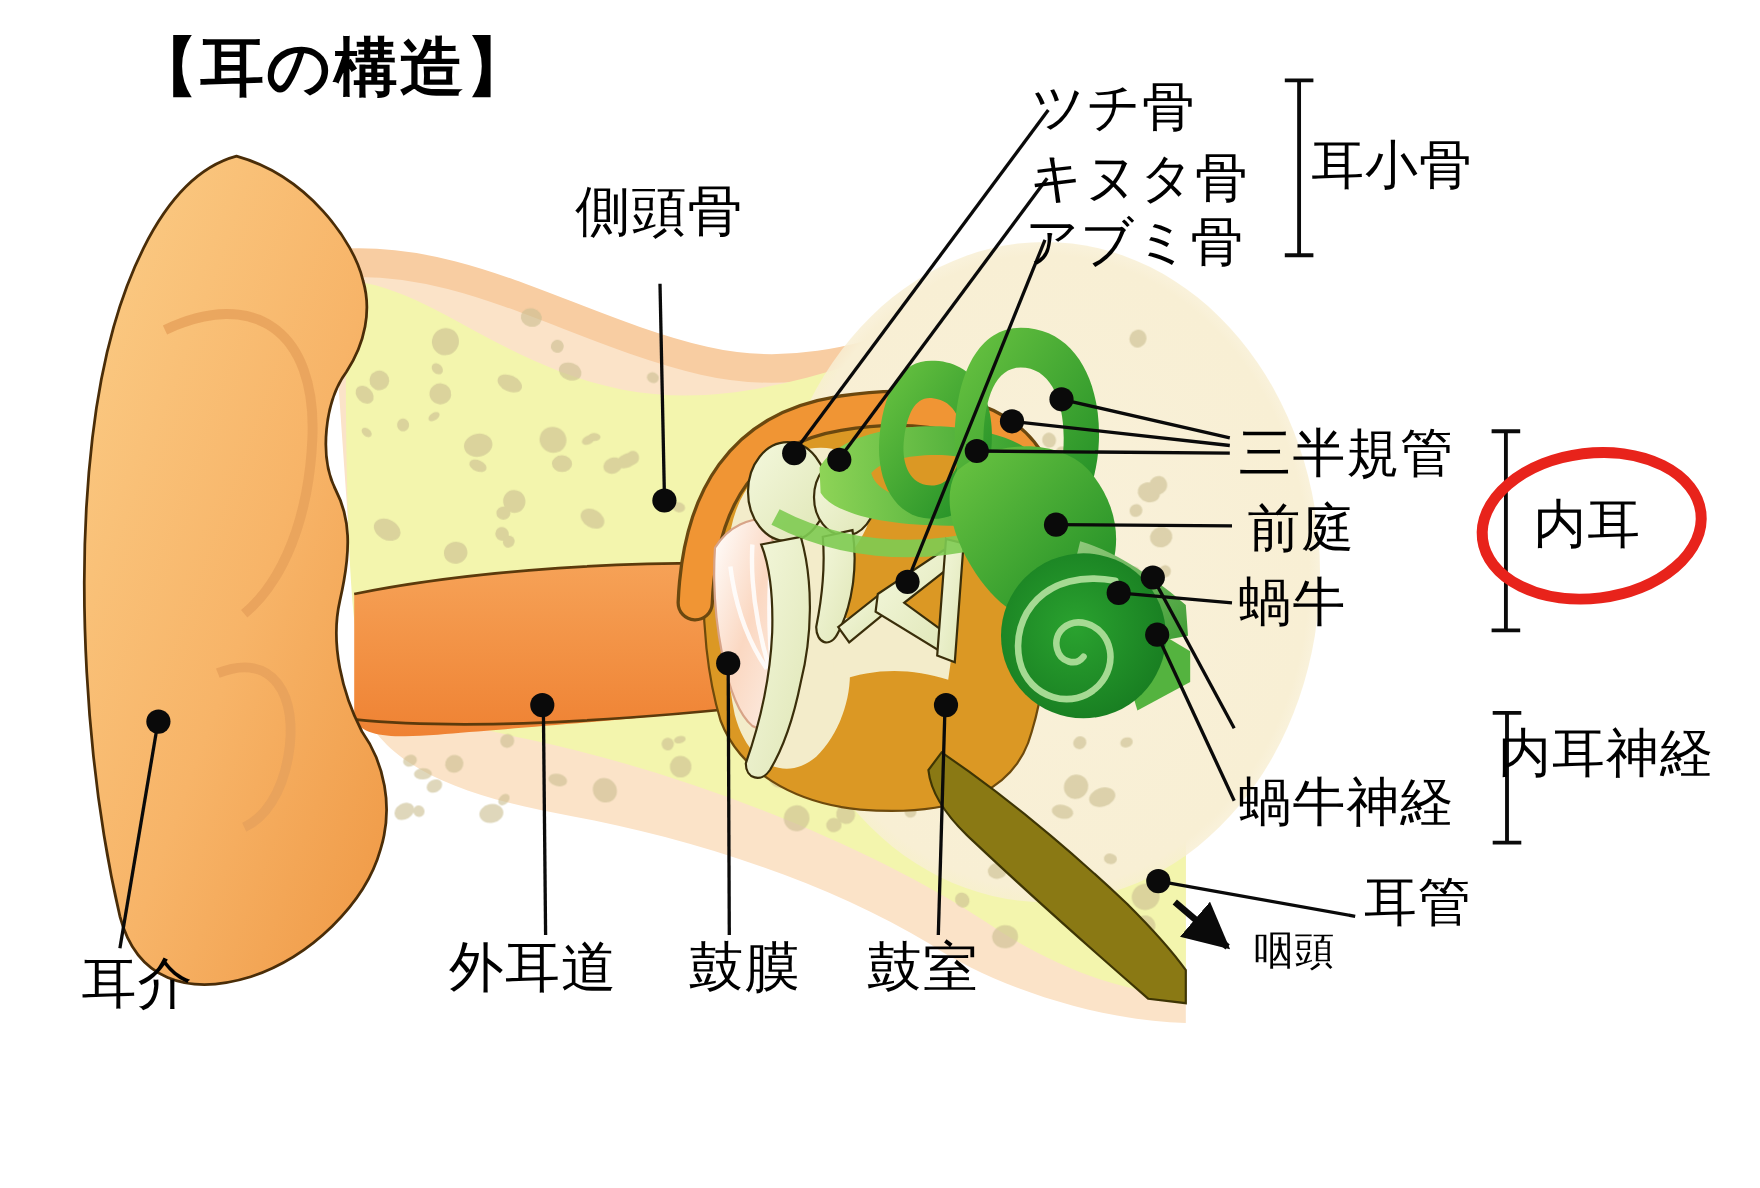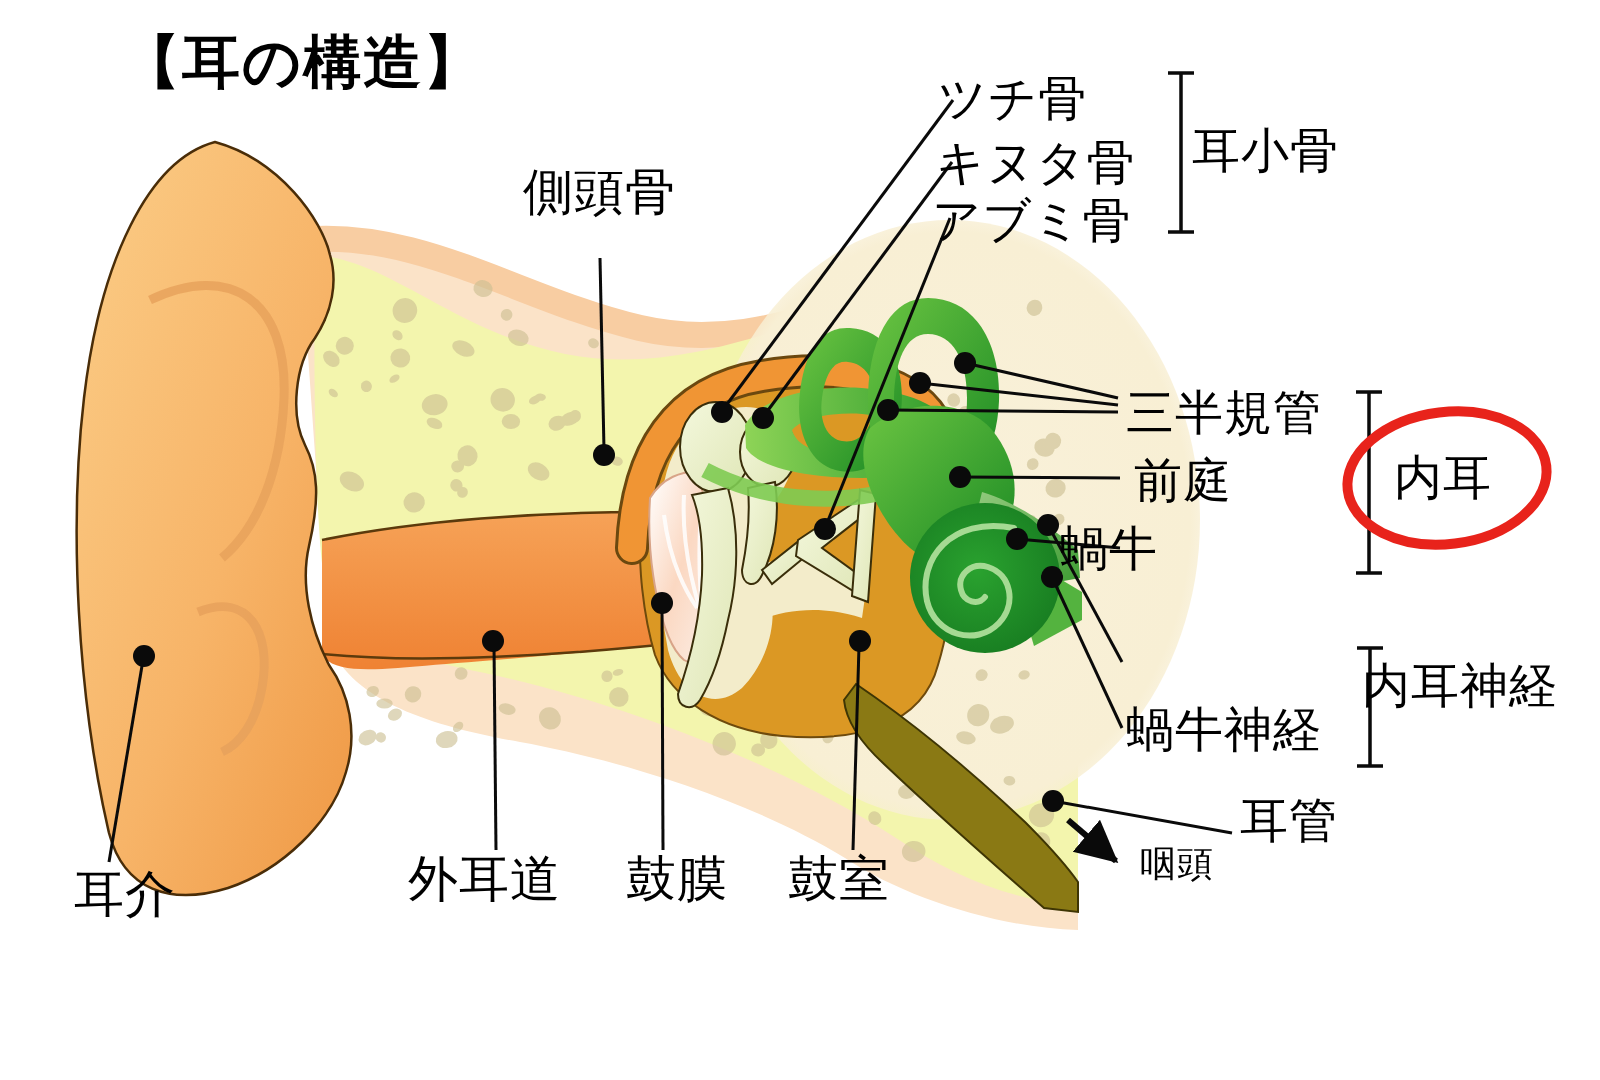--- a/index.html
+++ b/index.html
@@ -324,21 +324,21 @@
 
 <div class="lbl mid" style="left:523px;top:166px">側頭骨</div>
 
 <div class="lbl big" style="left:938px;top:74px">ツチ骨</div>
 <div class="lbl big" style="left:936px;top:138px">キヌタ骨</div>
 <div class="lbl big" style="left:932px;top:196px">アブミ骨</div>
 <div class="lbl big" style="left:1192px;top:126px">耳小骨</div>
 
 <div class="lbl big" style="left:1126px;top:388px">三半規管</div>
 <div class="lbl big" style="left:1134px;top:456px">前庭</div>
-<div class="lbl big" style="left:1060px;top:524px">蝸牛</div>
+<div class="lbl big" style="left:1126px;top:524px">蝸牛</div>
 <div class="lbl big" style="left:1394px;top:453px">内耳</div>
 
 <div class="lbl big" style="left:1126px;top:705px">蝸牛神経</div>
 <div class="lbl big" style="left:1362px;top:661px">内耳神経</div>
 
 <div class="lbl big" style="left:1240px;top:796px">耳管</div>
 <div class="lbl small" style="left:1140px;top:845px">咽頭</div>
 
 <div class="lbl mid" style="left:74px;top:868px">耳介</div>
 <div class="lbl mid" style="left:408px;top:853px">外耳道</div>

